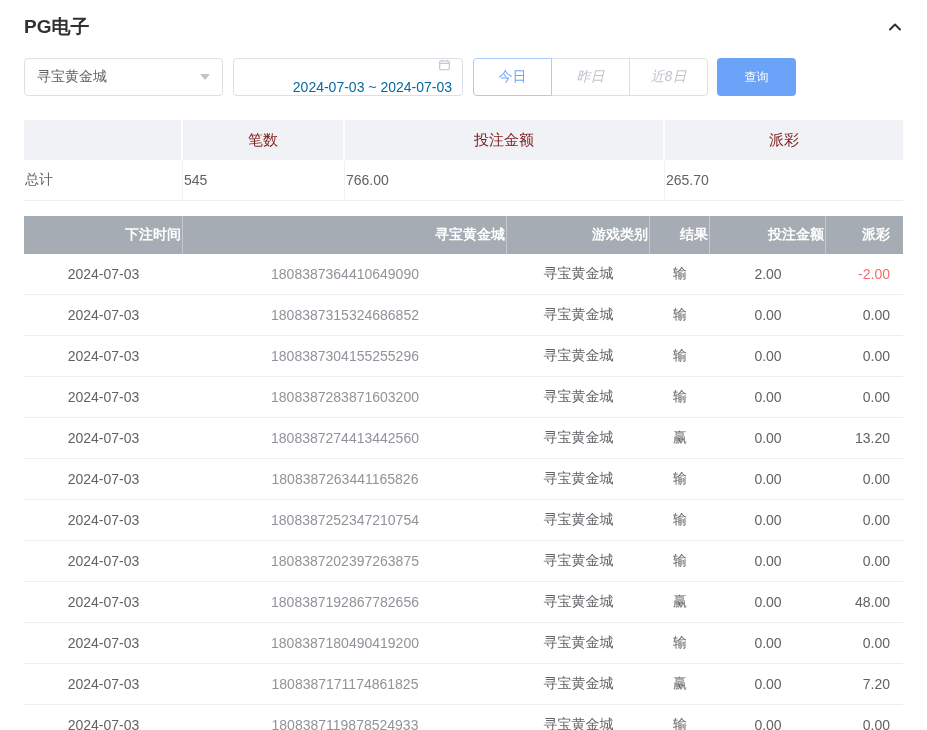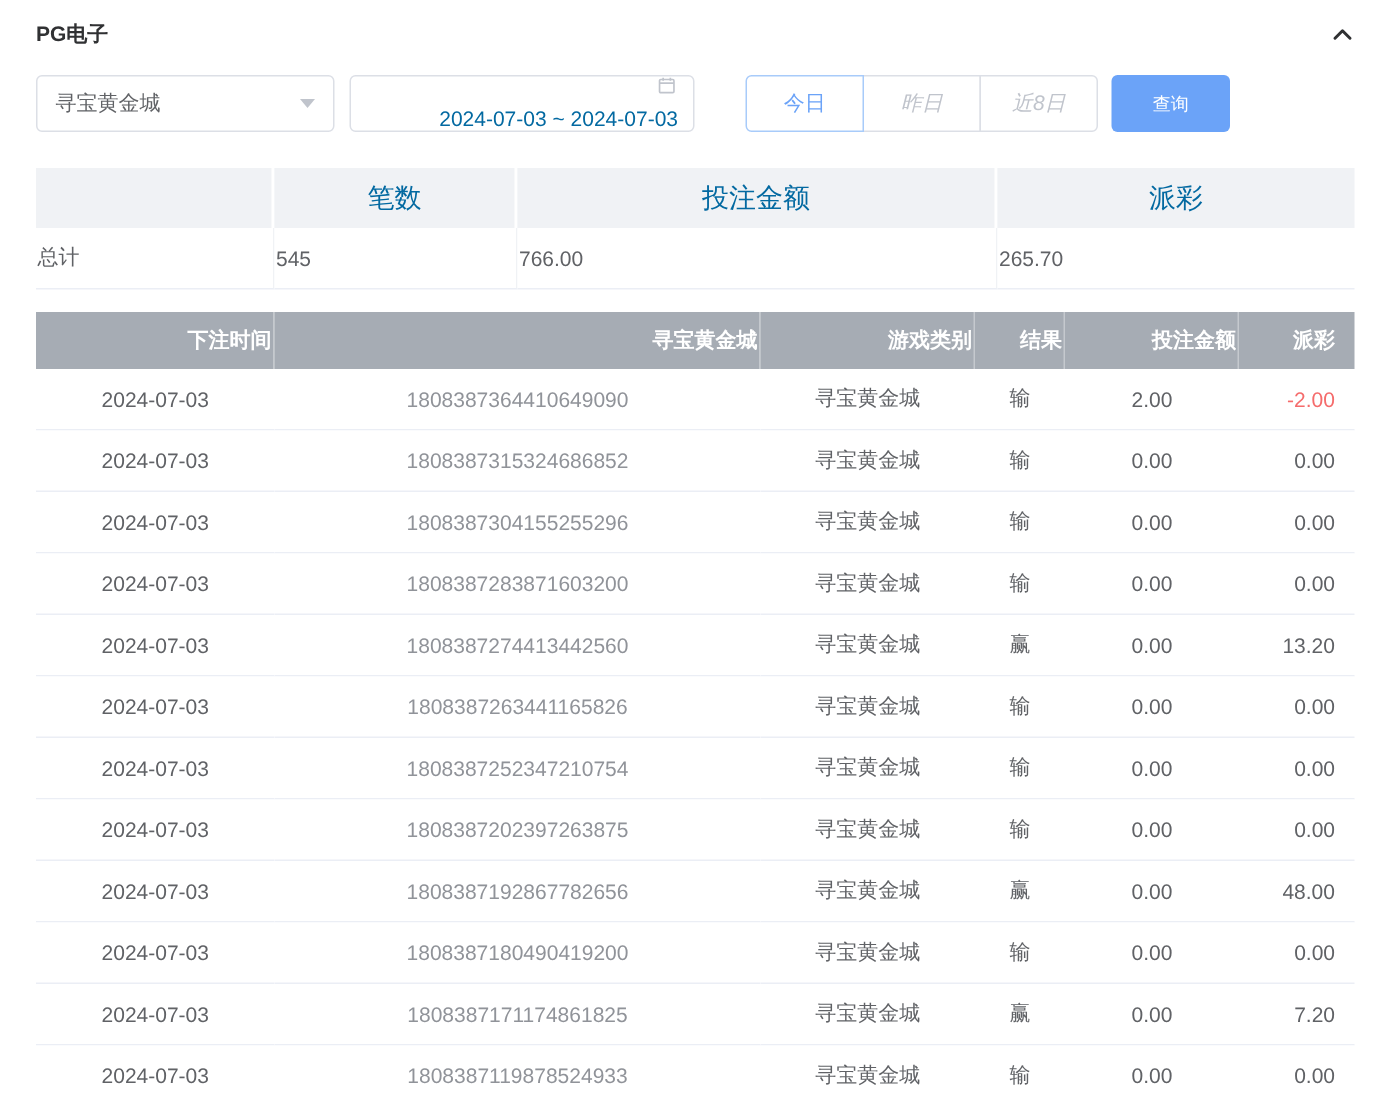--- a/index.html
+++ b/index.html
@@ -5,21 +5,21 @@
   html,body{margin:0;padding:0;}
   body{
     width:927px;height:730px;overflow:hidden;background:#fff;
     font-family:"Liberation Sans","DejaVu Sans",sans-serif;
     color:#606266;
   }
   .page{padding:12px 24px 0;box-sizing:border-box;}
 
   
   .panel-header{display:flex;justify-content:space-between;align-items:center;margin:2px 0 18px;}
-  .panel-title{font-size:14px;font-weight:bold;color:#303133;}
+  .panel-title{font-size:19px;font-weight:bold;color:#303133;}
   .collapse{cursor:pointer;display:flex;align-items:center;}
 
   
   .filters{display:flex;align-items:center;margin-bottom:24px;}
   .select{
     width:199px;height:38px;box-sizing:border-box;border:1px solid #dcdfe6;border-radius:4px;
     display:flex;align-items:center;justify-content:space-between;padding:0 12px;
     font-size:14px;color:#606266;cursor:pointer;background:#fff;
   }
   .caret-down{width:0;height:0;border-left:5px solid transparent;border-right:5px solid transparent;border-top:6px solid #c0c4cc;}
@@ -27,33 +27,33 @@
     width:230px;height:38px;box-sizing:border-box;border:1px solid #dcdfe6;border-radius:4px;
     display:flex;align-items:flex-end;gap:8px;padding:0 10px;margin-left:10px;
     font-size:14px;color:#0369a1;cursor:text;background:#fff;flex-direction:column;
   }
   .btn-group{display:flex;margin-left:10px;}
   .fbtn{
     width:79px;height:38px;box-sizing:border-box;background:#fff;border:1px solid #dcdfe6;
     color:#c0c4cc;font-size:14px;cursor:pointer;font-family:inherit;padding:0;
   }
   .fbtn + .fbtn{margin-left:-1px;font-style:italic;}
-  .fbtn:first-child{border-radius:4px 0 0 4px;margin-left:24px;}
+  .fbtn:first-child{border-radius:4px 0 0 4px;}
   .fbtn:last-child{border-radius:0 4px 4px 0;}
   .fbtn.active{color:var(--accent,#6ba3f8);border-color:#a8cbfa;position:relative;z-index:1;border-radius:4px 0 0 4px;}
   .query-btn{
     width:79px;height:38px;margin-left:9px;border:none;border-radius:4px;
     background:var(--accent,#6ba3f8);color:#fff;font-size:12px;cursor:pointer;font-family:inherit;
   }
 
   
   table{border-collapse:separate;border-spacing:0;width:879px;table-layout:fixed;}
   .summary{margin-bottom:15px;}
   .summary th{
-    background:#f0f2f5;height:38px;font-size:18px;font-weight:normal;color:#0369a1;
+    background:#f0f2f5;height:38px;font-size:15px;font-weight:normal;color:#7f1d1d;
     text-align:center;border-right:2px solid #fff;
   }
   .summary th:last-child{border-right:none;}
   .summary td{
     height:38px;font-size:14px;color:#606266;text-align:left;background:#fff;
     border-bottom:1px solid #ebeef5;border-right:1px solid #f0f2f5;
   }
   .summary td:last-child{border-right:none;}
 
   

